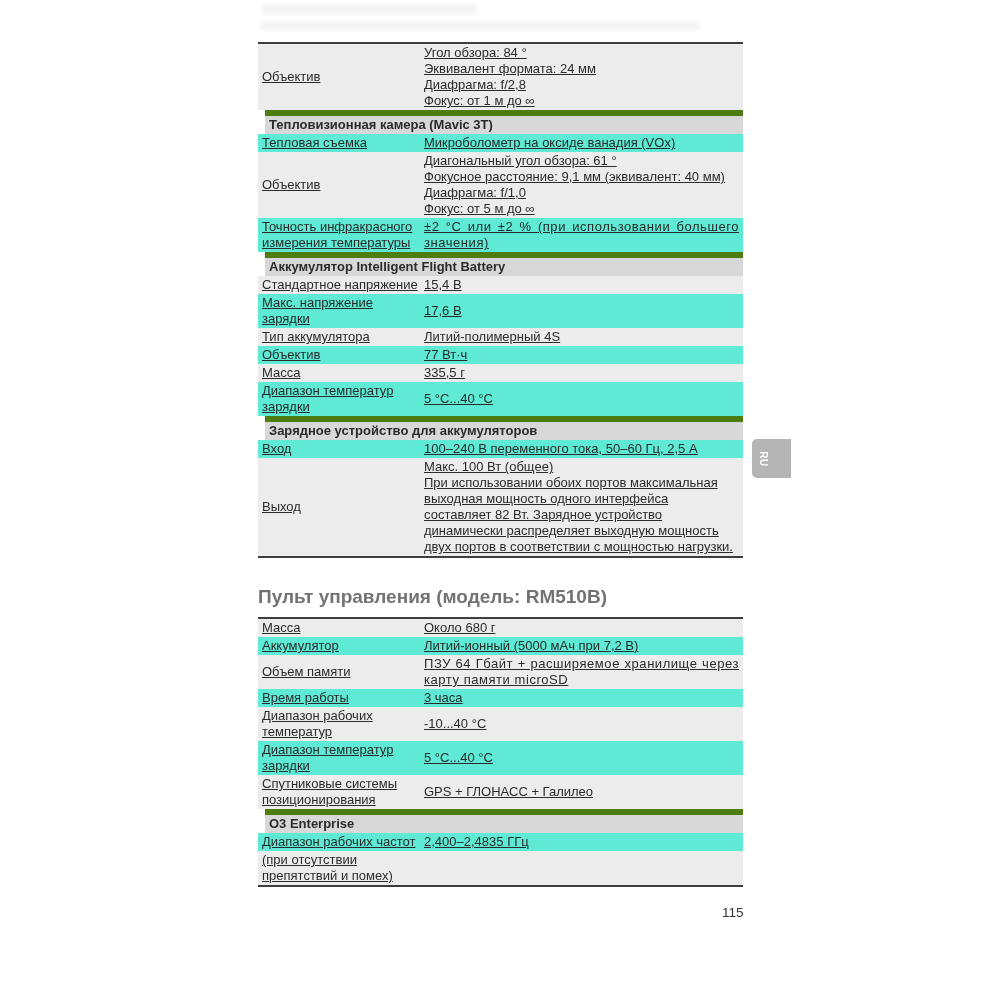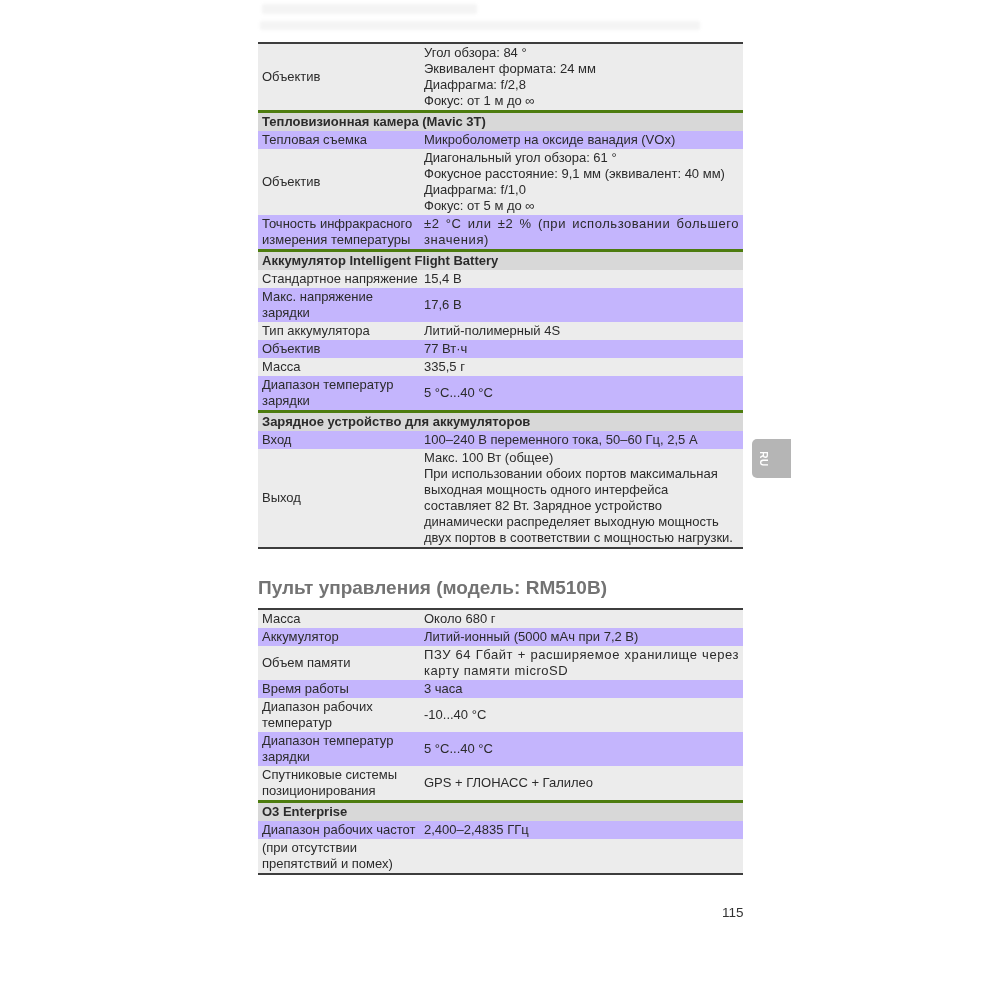--- a/index.html
+++ b/index.html
@@ -34,44 +34,45 @@
   }
   .spec-table {
     width: 100%;
     border-top: 2px solid #3d3d3d;
     border-bottom: 2px solid #3d3d3d;
     font-size: 13px;
     line-height: 16px;
   }
   .row { display: flex; }
   .row.striped { background: #ececec; }
-  .row.white   { background: #c4b5fd; }
+  .row.white   { background: #5eead4; }
   .sec {
     background: #d8d8d8;
     font-weight: bold;
     padding: 1px 4px;
-    border-top: 3px solid #4d7c0f;
+    border-top: 6px solid #4d7c0f;
     line-height: 16px;
+    margin-left: 7px;
   }
   .cell {
     display: flex;
     flex-direction: column;
     justify-content: center;
     box-sizing: border-box;
   }
   .cell.label {
     width: 166px;
     flex: 0 0 166px;
     padding: 1px 6px 1px 4px;
   }
   .cell.value {
     flex: 1;
     padding: 1px 4px 1px 0;
   }
-  .cell span { display: block; }
+  .cell span { display: block; text-decoration: underline; }
   .cell.value.justify {
     text-align: justify;
     letter-spacing: 0.55px;
   }
   .heading {
     margin: 27px 0 9px 0;
     font-size: 19px;
     line-height: 23px;
     font-weight: bold;
     color: #737373;

